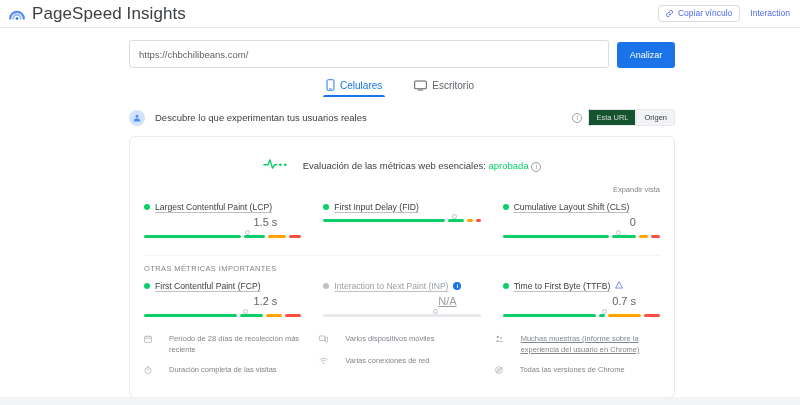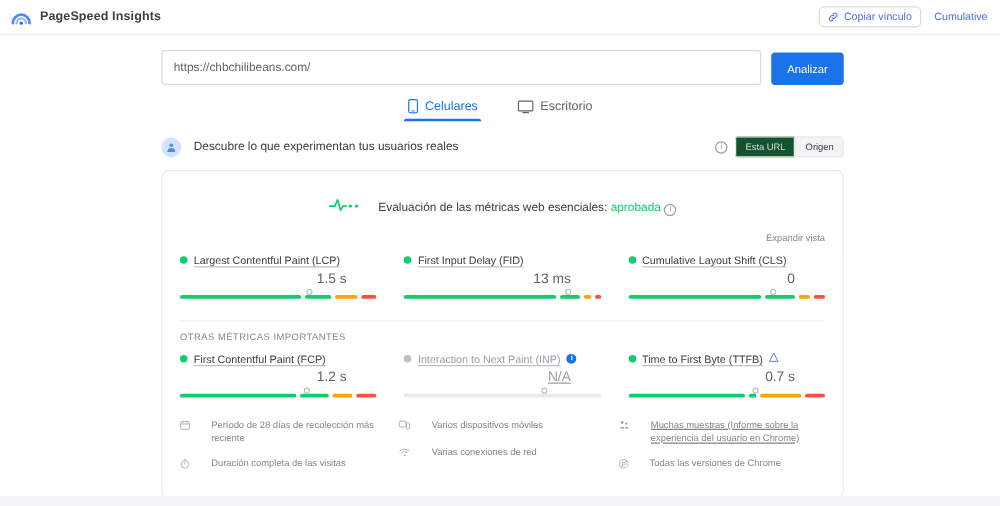--- a/index.html
+++ b/index.html
@@ -15,21 +15,21 @@
   
   .header {
     height: 28px;
     display: flex; align-items: center;
     padding: 0 10px 0 8px;
     border-bottom: 1px solid #e8eaed;
     position: relative;
   }
   .logo-wrap { display:flex; align-items:center; gap:6px; }
   .logo-icon { width:18px; height:18px; display:block; }
-  .brand { font-size: 10px; color: #3c4043; letter-spacing: .1px; font-weight: bold; }
+  .brand { font-size: 17px; color: #3c4043; letter-spacing: .1px; }
   .header-right {
     margin-left: auto; display:flex; align-items:center; gap:10px;
   }
   .copy-btn {
     display:flex; align-items:center; gap:4px;
     border: 1px solid #dadce0; border-radius: 4px;
     padding: 2px 7px 2px 6px;
     font-size: 8.5px; color: #4f6bed; background:#fff;
     cursor: pointer; line-height: 1.4;
   }
@@ -198,21 +198,21 @@
     <div class="header-right">
       <button class="copy-btn">
         <span class="link-icon">
           <svg width="9" height="9" viewBox="0 0 24 24">
             <path d="M10 14a4 4 0 0 0 6 0l3-3a4 4 0 0 0-6-6l-1 1" fill="none" stroke="#4f6bed" stroke-width="2.2" stroke-linecap="round"></path>
             <path d="M14 10a4 4 0 0 0-6 0l-3 3a4 4 0 0 0 6 6l1-1" fill="none" stroke="#4f6bed" stroke-width="2.2" stroke-linecap="round"></path>
           </svg>
         </span>
         <span>Copiar vínculo</span>
       </button>
-      <span class="doc-link">Cumulative</span>
+      <span class="doc-link">Interaction</span>
     </div>
   </div>
 
   <div class="urlbar">
     <input class="url-input" type="text" value="https://chbchilibeans.com/" placeholder="Ingresa una URL web" style="">
     <button class="analyze-btn">Analizar</button>
   </div>
 
   <div class="tabs">
     <div class="tab active">
@@ -288,21 +288,20 @@
           </div>
           <span class="marker" style="left:64%"></span>
         </div>
       </div>
 
       <div class="metric">
         <div class="metric-head">
           <span class="dot good"></span>
           <span class="metric-name">First Input Delay (FID)</span>
         </div>
-        <div class="metric-value">13 ms</div>
         <div class="bar-wrap">
           <div class="bar">
             <span class="seg-bar" style="flex:82;background:#0cce6b"></span>
             <span class="seg-bar" style="flex:11;background:#0cce6b"></span>
             <span class="seg-bar" style="flex:4;background:#ffa400"></span>
             <span class="seg-bar" style="flex:3;background:#ff4e42"></span>
           </div>
           <span class="marker" style="left:82%"></span>
         </div>
       </div>

